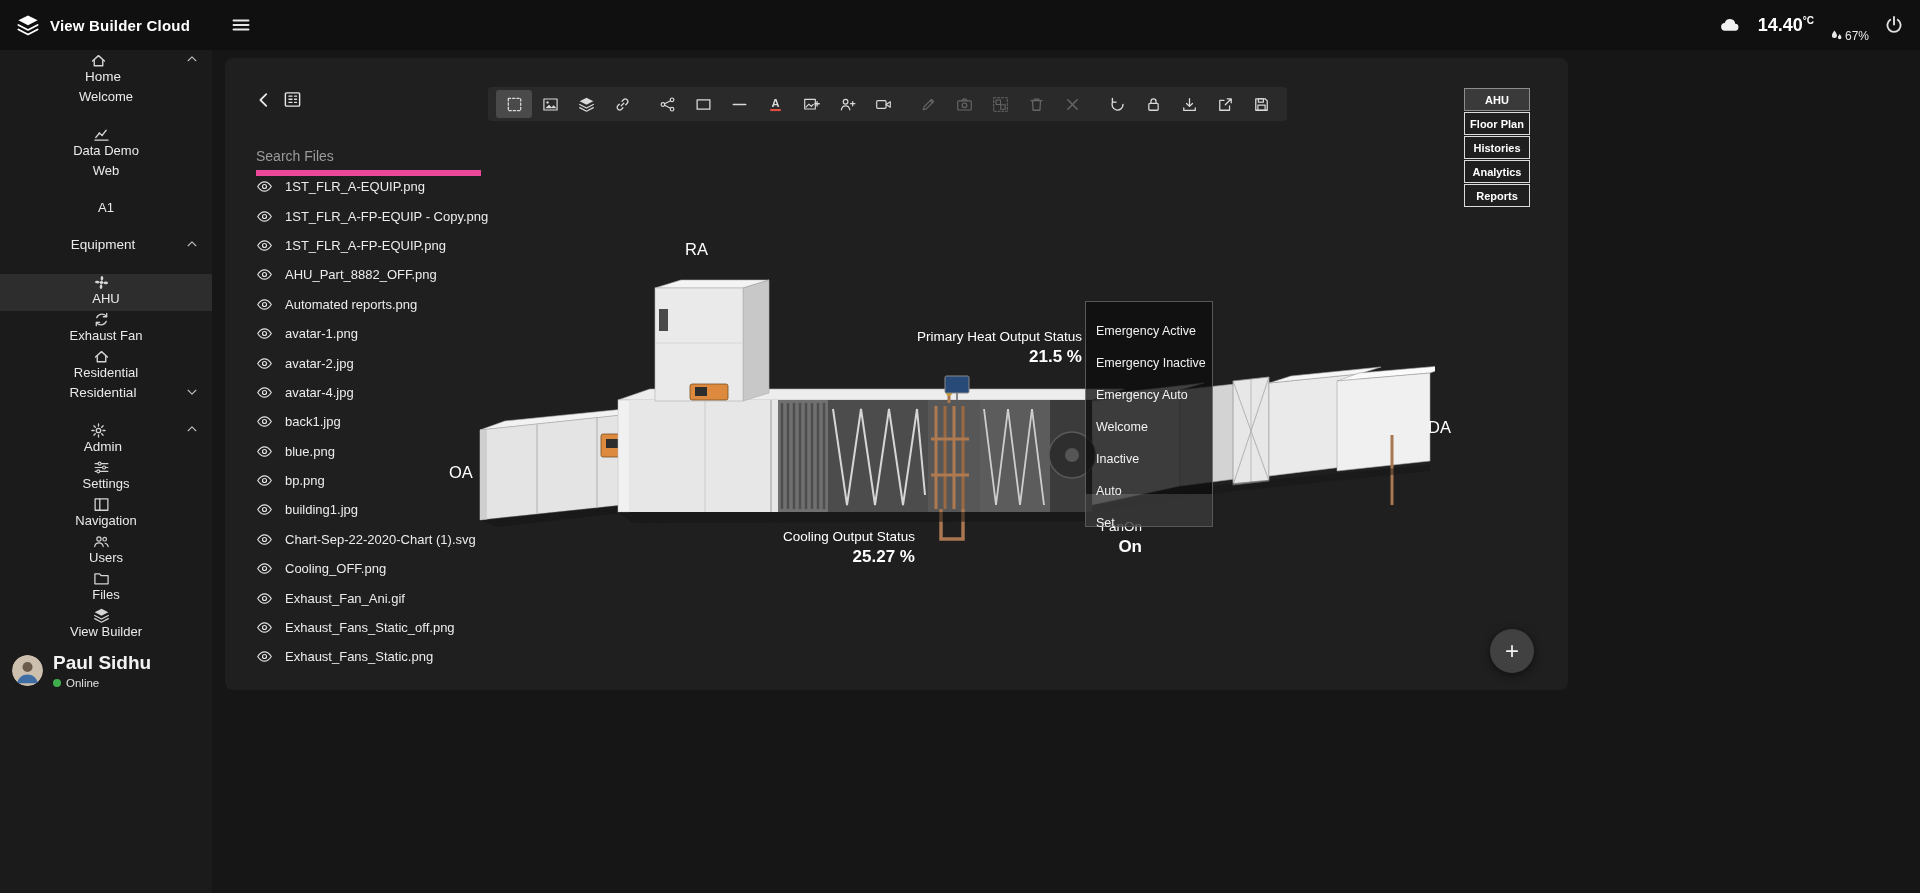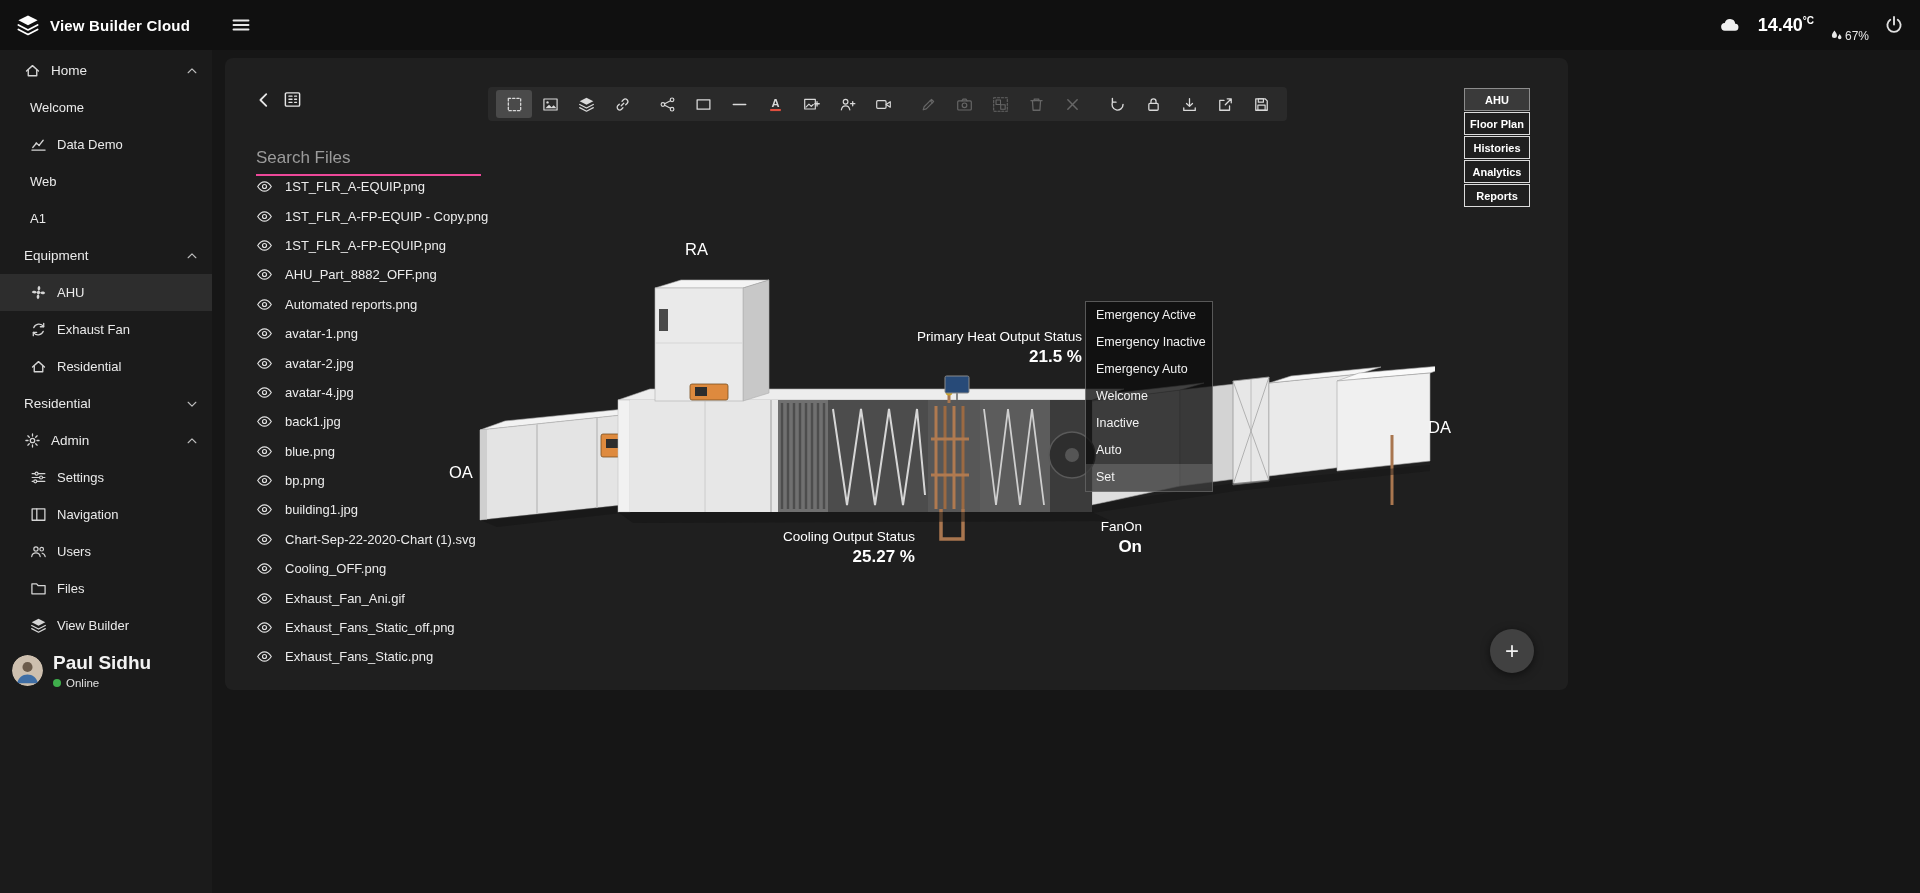--- a/index.html
+++ b/index.html
@@ -23,21 +23,21 @@
   .temp { font-size:18px; font-weight:700; }
   .temp sup { font-size:10px; font-weight:700; }
   .humidity { display:flex; align-items:flex-end; gap:1px; color:#e8e8e8;margin-top:21px; }
   .humidity .ic { width:15px; height:15px; }
   .humidity span.val { font-size:12px; }
   .power-btn { width:20px; height:20px; color:#e0e0e0; background:none; border:none; cursor:pointer; }
 
   
   .sidebar { position:absolute; top:50px; left:0; width:212px; height:843px; background:#1b1b1b; }
   .side-list { padding-top:2px; display:flex; flex-direction:column; }
-  .side-item { height:37px; display:flex; align-items:center; padding:0 30px 0 24px; font-size:13.5px; color:#eaeaea; cursor:pointer; position:relative; background:transparent; border:none; text-align:center; }
+  .side-item { height:37px; display:flex; align-items:center; padding:0 30px 0 24px; font-size:13.5px; color:#eaeaea; cursor:pointer; position:relative; background:transparent; border:none; text-align:center;flex-direction:column; }
   .side-item.sub { padding-left:30px; font-size:13px; }
   .side-item.active { background:#2d2d2d; }
   .item-icon { width:17px; height:17px; margin-right:10px; color:#d5d5d5; flex:none; }
   .item-label { white-space:nowrap; }
   .chevron { position:absolute; right:13px; width:14px; height:14px; color:#bdbdbd; }
   .user-block { margin-top:8px; display:flex; align-items:center; gap:10px; padding:0 12px; cursor:pointer; }
   .avatar { width:31px; height:31px; border-radius:50%; overflow:hidden; flex:none; }
   .user-name { font-size:19px; font-weight:600; color:#f2f2f2; }
   .user-status { display:flex; align-items:center; gap:5px; margin-top:3px; font-size:11.5px; color:#e0e0e0; }
   .online-dot { width:8px; height:8px; border-radius:50%; background:#3fae4c; }
@@ -57,42 +57,42 @@
   .tool.disabled { color:#666; }
   .tool.gap { margin-left:9px; }
 
   
   .right-tabs { position:absolute; right:38px; top:30px; width:66px; display:flex; flex-direction:column; gap:1px; }
   .rtab { height:23px; font-size:11px; font-weight:700; color:#fff; background:#1f1f1f; border:1px solid #dcdcdc; cursor:pointer; font-family:"Liberation Sans",sans-serif; }
   .rtab.active { background:#3a3a3a; border-color:#8d8d8d; }
 
   
   .search-files { position:absolute; left:31px; top:84px; width:225px; }
-  .search-files input { width:100%; background:transparent; border:none; border-bottom:2px solid #ec4899; color:#e8e8e8; font-size:17px; padding:6px 0; outline:none; font-family:"Liberation Sans",sans-serif; }
+  .search-files input { width:100%; background:transparent; border:none; border-bottom:6px solid #ec4899; color:#e8e8e8; font-size:14px; padding:6px 0; outline:none; font-family:"Liberation Sans",sans-serif; }
   .search-files input::placeholder { color:#9b9b9b; }
   .file-list { position:absolute; left:31px; top:114px; width:240px; display:flex; flex-direction:column; }
   .file-row { height:29.4px; display:flex; align-items:center; gap:12px; cursor:pointer; }
   .file-eye { width:17px; height:17px; color:#e2e2e2; flex:none; }
   .file-name { font-size:13px; color:#ececec; white-space:nowrap; }
 
   
   .ahu-svg { position:absolute; left:250px; top:185px; width:960px; height:340px; }
   .duct-label { position:absolute; font-size:16.5px; color:#fff; }
   .duct-ra { left:460px; top:182px; }
   .duct-oa { left:224px; top:405px; }
   .duct-da { left:1203px; top:360px; }
   .metric { position:absolute; text-align:right; color:#fff; }
   .metric .m-label { font-size:13.5px; }
   .metric .m-value { font-size:17px; font-weight:700; margin-top:3px; }
   .metric-primary { left:607px; top:271px; width:250px; }
   .metric-cooling { left:440px; top:471px; width:250px; }
   .metric-fan { left:837px; top:461px; width:80px; }
 
   .context-menu { position:absolute; left:860px; top:243px; width:128px; background:rgba(14,14,14,0.78); border:1px solid rgba(255,255,255,0.3); z-index:5; }
-  .menu-item { height:27px; line-height:27px; padding:0 10px; font-size:12.5px; color:#f2f2f2; cursor:pointer; white-space:nowrap; }
+  .menu-item { height:27px; line-height:27px; padding:16px 10px; font-size:12.5px; color:#f2f2f2; cursor:pointer; white-space:nowrap; }
   .menu-item.highlighted { background:rgba(255,255,255,0.15); }
 
   .fab { position:absolute; left:1265px; top:571px; width:44px; height:44px; border-radius:50%; background:#414141; color:#f2f2f2; font-size:24px; line-height:1; display:flex; align-items:center; justify-content:center; border:none; cursor:pointer; box-shadow:0 2px 8px rgba(0,0,0,0.55); }
 </style>
 </head>
 <body>
 
 <header class="topbar">
   <div class="brand">
     <span class="ic logo-ic">

